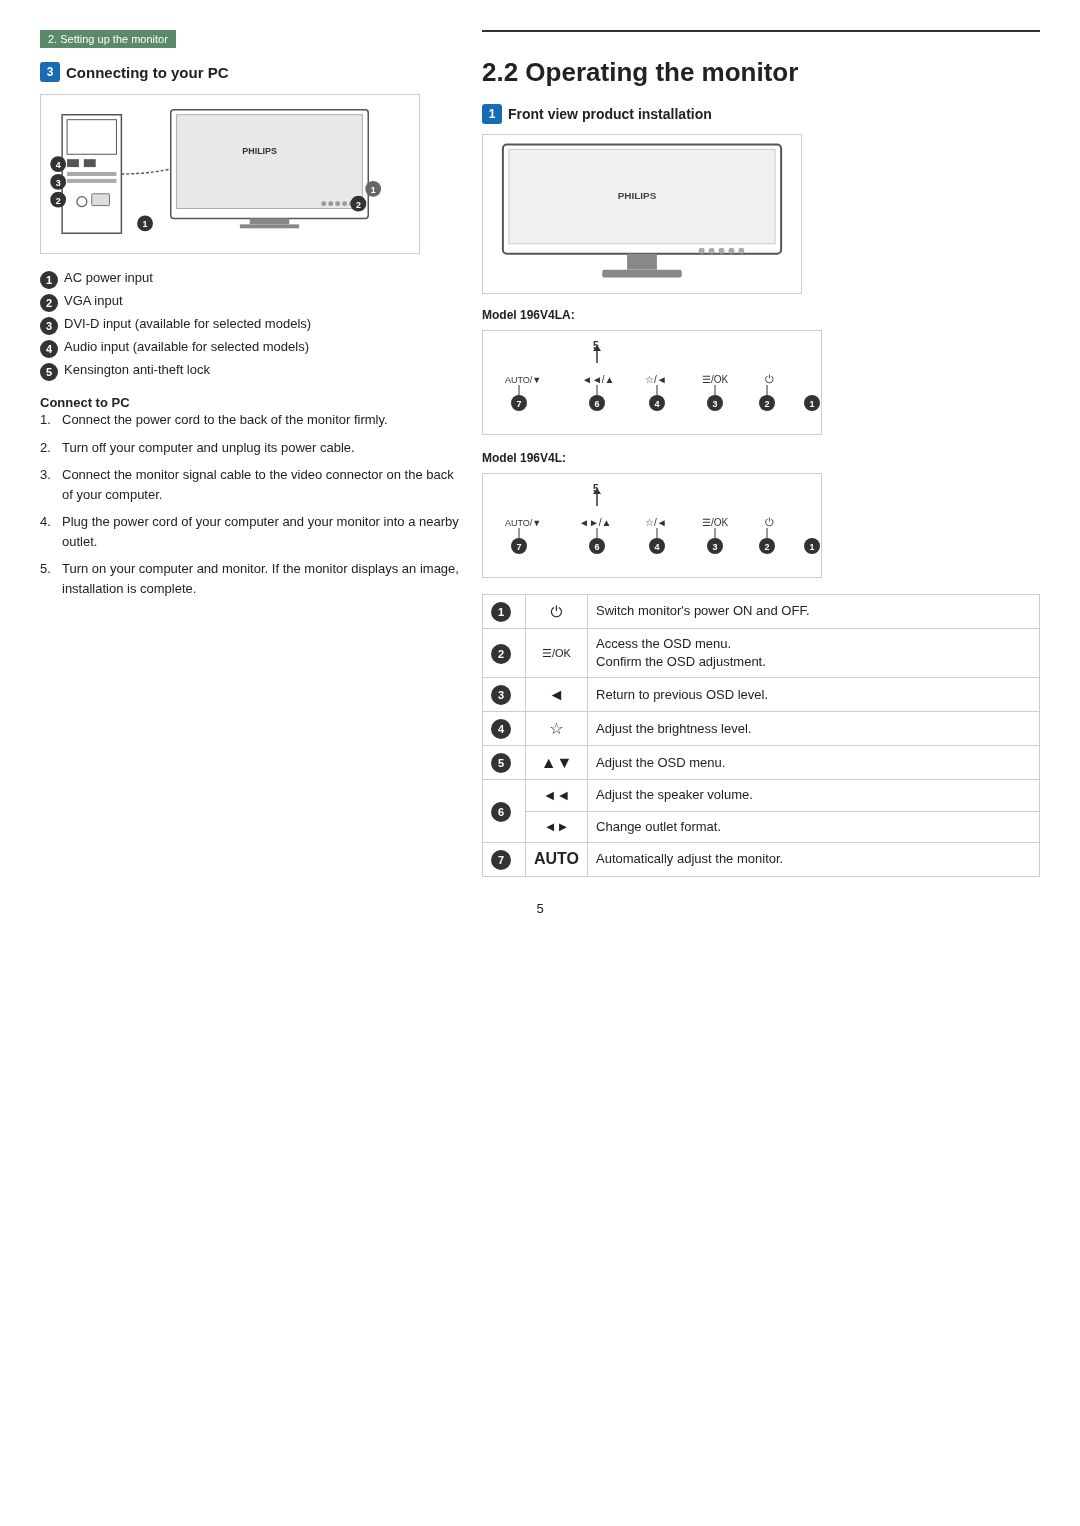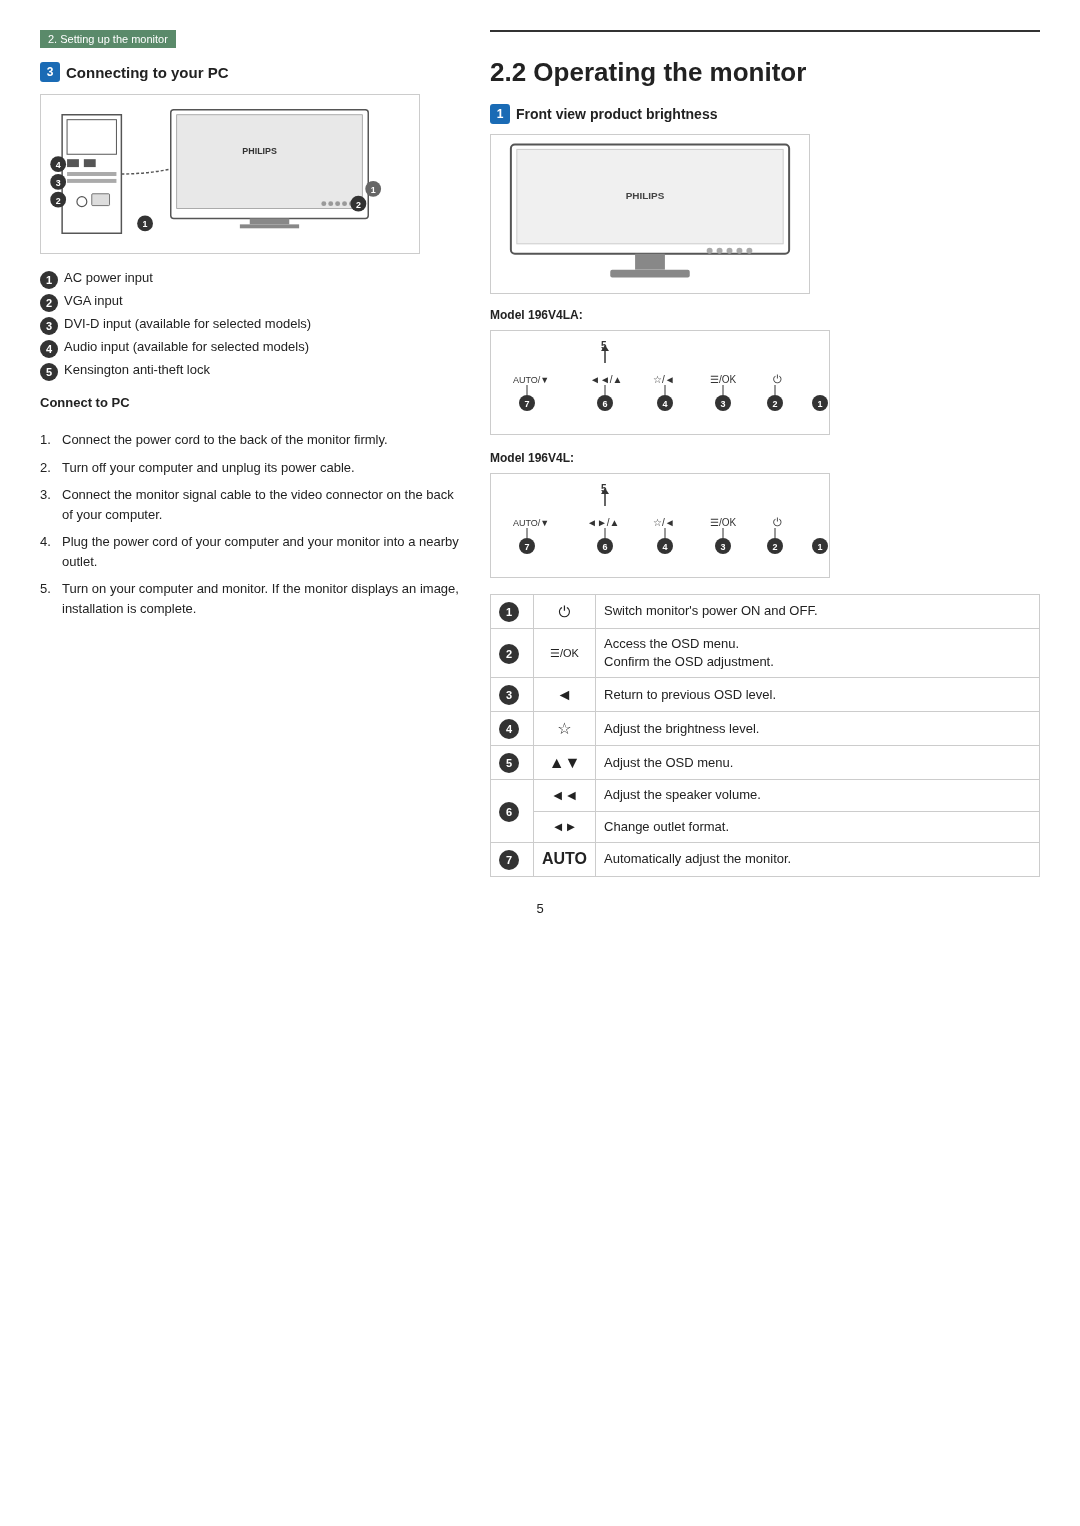--- a/index.html
+++ b/index.html
@@ -7,21 +7,21 @@
       font-family: Arial, sans-serif;
       background: #fff;
       color: #222;
       width: 1080px;
       min-height: 1526px;
       padding: 30px 40px;
       font-size: 14px;
     }
     .page-wrapper {
       display: flex;
-      gap: 30px;
+      gap: 22px;
       width: 100%;
     }
     .left-col {
       width: 420px;
       flex-shrink: 0;
     }
     .right-col {
       flex: 1;
     }
     
@@ -90,21 +90,21 @@
       color: #fff;
       margin-right: 6px;
       flex-shrink: 0;
       margin-top: 1px;
     }
     .circle-dark { background: #333; }
     
     .connect-header {
       font-weight: bold;
       font-size: 13px;
-      margin-bottom: 20px;
+      margin-bottom: 0;
     }
     .numbered-list {
       list-style: none;
       padding-left: 0;
     }
     .numbered-list li {
       display: flex;
       margin-bottom: 8px;
       font-size: 13px;
       line-height: 1.5;
@@ -294,21 +294,21 @@
         <span>Turn on your computer and monitor. If the monitor displays an image,  installation is complete.</span>
       </li>
     </ol>
   </div>
 
   <div class="right-col">
     <h2 class="main-title">2.2  Operating the monitor</h2>
 
     <div class="sub-section-header">
       <span class="section-number">1</span>
-      <span>Front view product brightness</span>
+      <span>Front view product installation</span>
     </div>
 
     <div class="monitor-diagram">
       <svg viewBox="0 0 320 160" width="320" height="160" xmlns="http://www.w3.org/2000/svg">
 
         <rect x="20" y="10" width="280" height="110" rx="4" fill="none" stroke="#555" stroke-width="2"></rect>
         <rect x="26" y="15" width="268" height="95" fill="#f0f0f0" stroke="#ccc" stroke-width="1"></rect>
 
         <text x="155" y="65" text-anchor="middle" fill="#444" font-size="10" font-weight="bold">PHILIPS</text>
 

